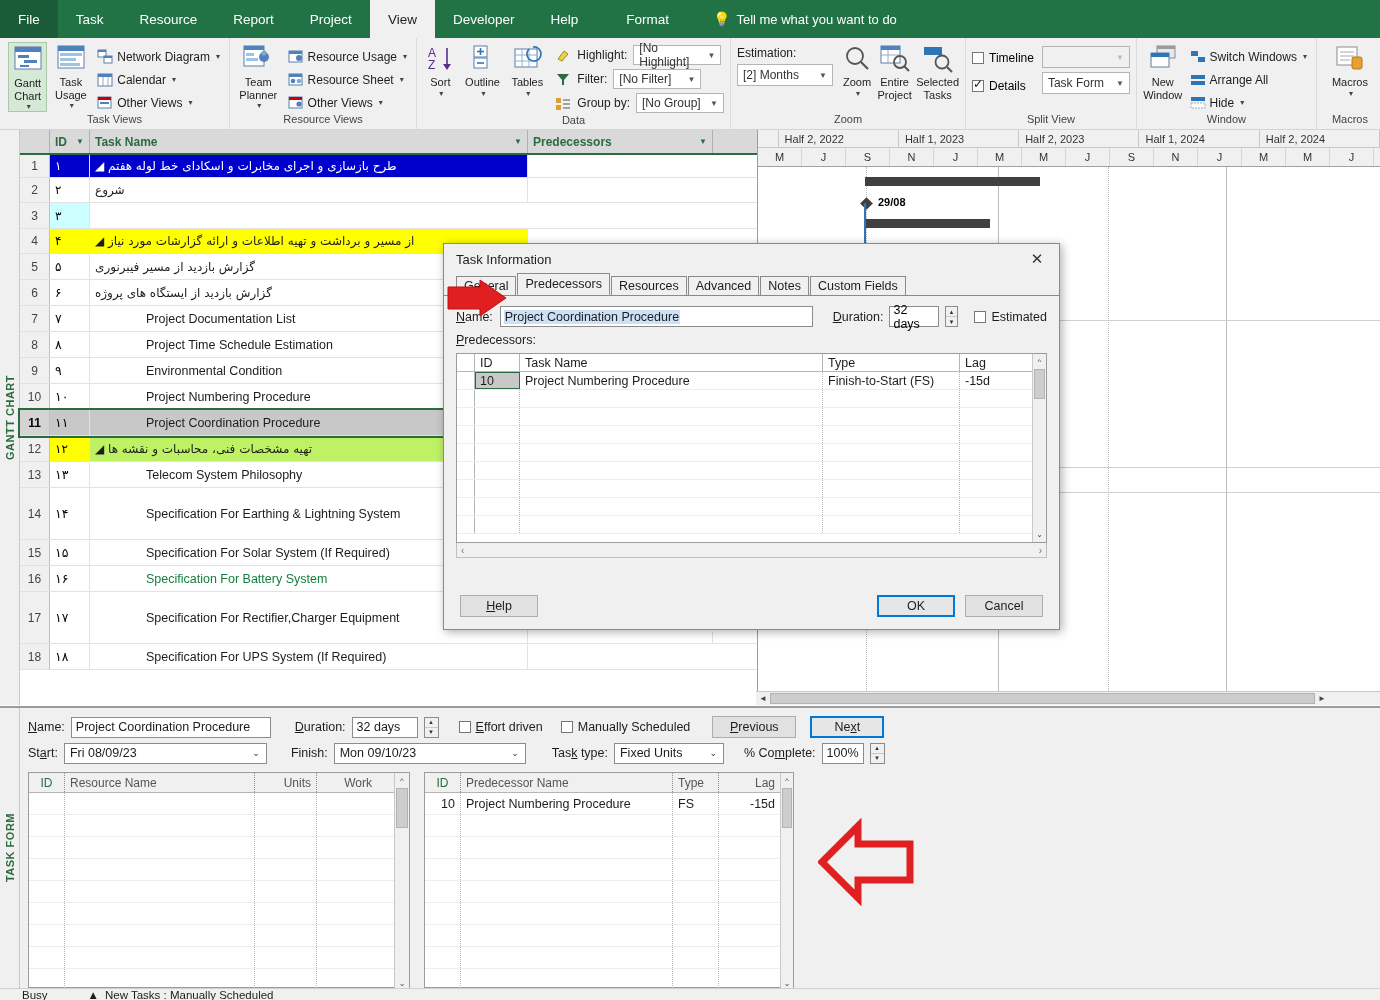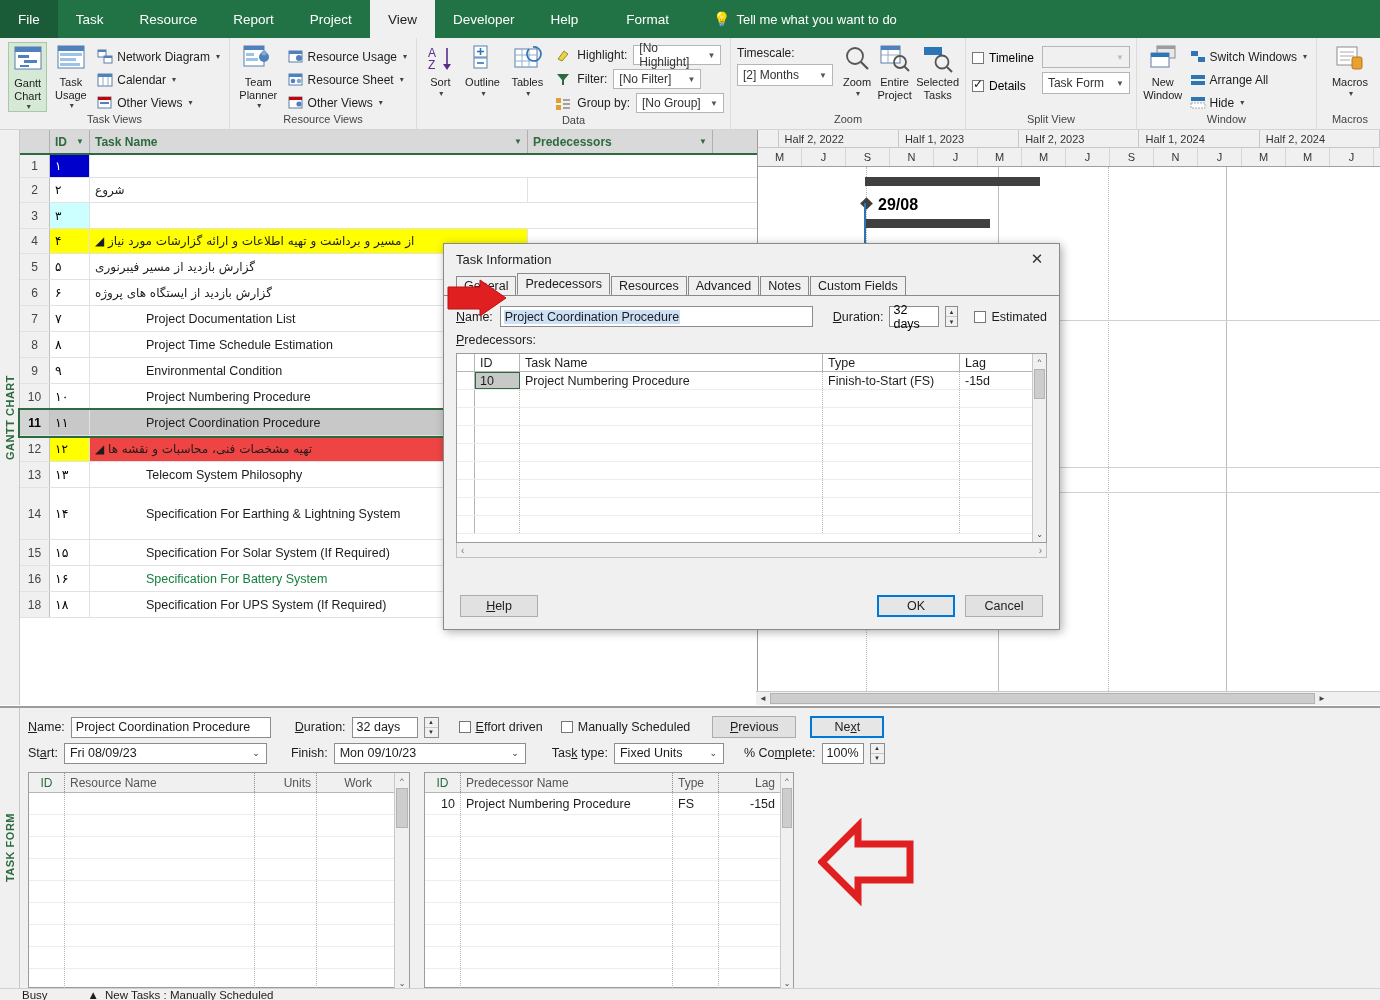--- a/index.html
+++ b/index.html
@@ -110,21 +110,21 @@
   .vgrid.solid { border-left:1px solid #bcbcbc; }
   .hline { position:absolute; left:0; right:0; height:0; border-top:1px solid #d0d0d0; }
   .bar { position:absolute; height:10px; background:#9dc3e6; }
   .bar i { position:absolute; left:0; top:3px; height:4px; background:#2e75b6; }
   .summary { position:absolute; height:9px; background:#404040; }
   .summary:before, .summary:after { content:""; position:absolute; top:0; width:0; height:0;
      border-left:4px solid transparent; border-right:4px solid transparent; border-top:8px solid #404040; }
   .summary:before { left:0; } .summary:after { right:0; }
   .link { position:absolute; background:#2e75b6; }
   .milestone { position:absolute; width:9px; height:9px; background:#404040; transform:rotate(45deg); }
-  .mlabel { position:absolute; font-size:16px; font-weight:bold; color:#000; }
+  .mlabel { position:absolute; font-size:11px; font-weight:bold; color:#000; }
   .arrowhead { position:absolute; width:0;height:0; border-top:4px solid transparent; border-bottom:4px solid transparent; border-left:5px solid #2e75b6;}
   .arrowdown { position:absolute; width:0;height:0; border-left:4px solid transparent; border-right:4px solid transparent; border-top:5px solid #2e75b6;}
 
   
   .hscroll { position:absolute; left:756px; bottom:0; width:624px; height:14px; background:#f0f0f0; border-top:1px solid #c8c8c8; display:flex; align-items:center;}
   .hscroll .sbtn { width:14px; height:13px; display:flex; align-items:center; justify-content:center; font-size:8px; color:#444; background:#f0f0f0;}
   .hscroll .sthumb { height:11px; background:#cdcdcd; border:1px solid #b3b3b3; }
 
   
   .taskform { position:absolute; top:706px; left:0; width:1380px; height:282px; background:#f0f0f0; border-top:2px solid #9c9c9c; display:flex;}
@@ -417,21 +417,21 @@
           </span>
         </div>
       </div>
     </div>
     <div class="rgroup-label">Data</div>
   </div>
 
   <div class="rgroup" style="width:235px">
     <div class="rgroup-content" style="align-items:flex-start">
       <div style="display:flex;flex-direction:column;gap:4px;padding-top:4px;margin-right:4px">
-        <span class="lbl">Timescale:</span>
+        <span class="lbl">Estimation:</span>
         <span class="combo" style="width:96px;height:22px">
           <span>[2] Months</span>
           <span class="arrow">▼</span>
         </span>
       </div>
       <div class="bigbtn" style="width:42px">
         <span class="bigicon">
           <svg width="32" height="30">
               <circle cx="14" cy="12" r="8" fill="none" stroke="#555" stroke-width="1.8"></circle>
               <line x1="20" y1="18" x2="27" y2="25" stroke="#555" stroke-width="2.2"></line>
@@ -576,20 +576,21 @@
       </div>
       <div class="gh c-pred">
         <span style="color:#2c6b3f;font-weight:bold">Predecessors</span>
         <span class="fdrop">▼</span>
       </div>
     </div>
     <div id="grid-rows">
         <div class="grow" style="height: 23px;">
           <div class="gcell rownum">1</div>
           <div class="gcell idc rtl" style="justify-content: flex-start; direction: ltr; background: rgb(0, 0, 204); color: rgb(255, 255, 255);">۱</div>
+          <div class="gcell namec rtl" style="background: rgb(0, 0, 204); color: rgb(255, 255, 255); padding-right: 10px; font-weight: normal;">طرح بازسازی و اجرای مخابرات و اسکادای خط لوله هفتم ◢</div>
           <div class="gcell predc" style="background: rgb(244, 177, 131);"></div>
         </div>
         <div class="grow" style="height: 25px;">
           <div class="gcell rownum">2</div>
           <div class="gcell idc rtl" style="justify-content: flex-start; direction: ltr;">۲</div>
           <div class="gcell namec rtl" style="color: rgb(29, 29, 29); padding-right: 10px;">شروع</div>
           <div class="gcell predc"></div>
         </div>
         <div class="grow" style="height: 26px;">
           <div class="gcell rownum">3</div>
@@ -640,21 +641,21 @@
         </div>
         <div class="grow sel-row" style="height: 26px; outline: rgb(44, 107, 63) solid 2px;">
           <div class="gcell rownum">11</div>
           <div class="gcell idc" style="justify-content: flex-start; direction: ltr; background: rgb(200, 200, 200);">۱۱</div>
           <div class="gcell namec" style="background: rgb(200, 200, 200); color: rgb(29, 29, 29); padding-left: 56px;">Project Coordination Procedure</div>
           <div class="gcell predc" style="background: rgb(200, 200, 200);"></div>
         </div>
         <div class="grow" style="height: 26px;">
           <div class="gcell rownum">12</div>
           <div class="gcell idc rtl" style="justify-content: flex-start; direction: ltr; background: rgb(255, 255, 0);">۱۲</div>
-          <div class="gcell namec rtl" style="background: #ef4444; color: rgb(29, 29, 29); padding-right: 10px;">تهیه مشخصات فنی، محاسبات و نقشه ها ◢</div>
+          <div class="gcell namec rtl" style="background: #bef264; color: rgb(29, 29, 29); padding-right: 10px;">تهیه مشخصات فنی، محاسبات و نقشه ها ◢</div>
           <div class="gcell predc"></div>
         </div>
         <div class="grow" style="height: 26px;">
           <div class="gcell rownum">13</div>
           <div class="gcell idc" style="justify-content: flex-start; direction: ltr;">۱۳</div>
           <div class="gcell namec" style="color: rgb(29, 29, 29); padding-left: 56px;">Telecom System Philosophy</div>
           <div class="gcell predc"></div>
         </div>
         <div class="grow" style="height: 52px;">
           <div class="gcell rownum">14</div>
@@ -665,20 +666,26 @@
         <div class="grow" style="height: 26px;">
           <div class="gcell rownum">15</div>
           <div class="gcell idc" style="justify-content: flex-start; direction: ltr;">۱۵</div>
           <div class="gcell namec" style="color: rgb(29, 29, 29); padding-left: 56px;">Specification For Solar System (If Required)</div>
           <div class="gcell predc"></div>
         </div>
         <div class="grow" style="height: 26px;">
           <div class="gcell rownum">16</div>
           <div class="gcell idc" style="justify-content: flex-start; direction: ltr;">۱۶</div>
           <div class="gcell namec" style="color: #15803d; padding-left: 56px;">Specification For Battery System</div>
+          <div class="gcell predc"></div>
+        </div>
+        <div class="grow" style="height: 52px;">
+          <div class="gcell rownum">17</div>
+          <div class="gcell idc" style="justify-content: flex-start; direction: ltr;">۱۷</div>
+          <div class="gcell namec" style="color: rgb(29, 29, 29); padding-left: 56px;">Specification For Rectifier,Charger Equipment</div>
           <div class="gcell predc"></div>
         </div>
         <div class="grow" style="height: 26px;">
           <div class="gcell rownum">18</div>
           <div class="gcell idc" style="justify-content: flex-start; direction: ltr;">۱۸</div>
           <div class="gcell namec" style="color: rgb(29, 29, 29); padding-left: 56px;">Specification For UPS System (If Required)</div>
           <div class="gcell predc">۶FS-۳۴ days</div>
         </div>
       </div>
   </div>

